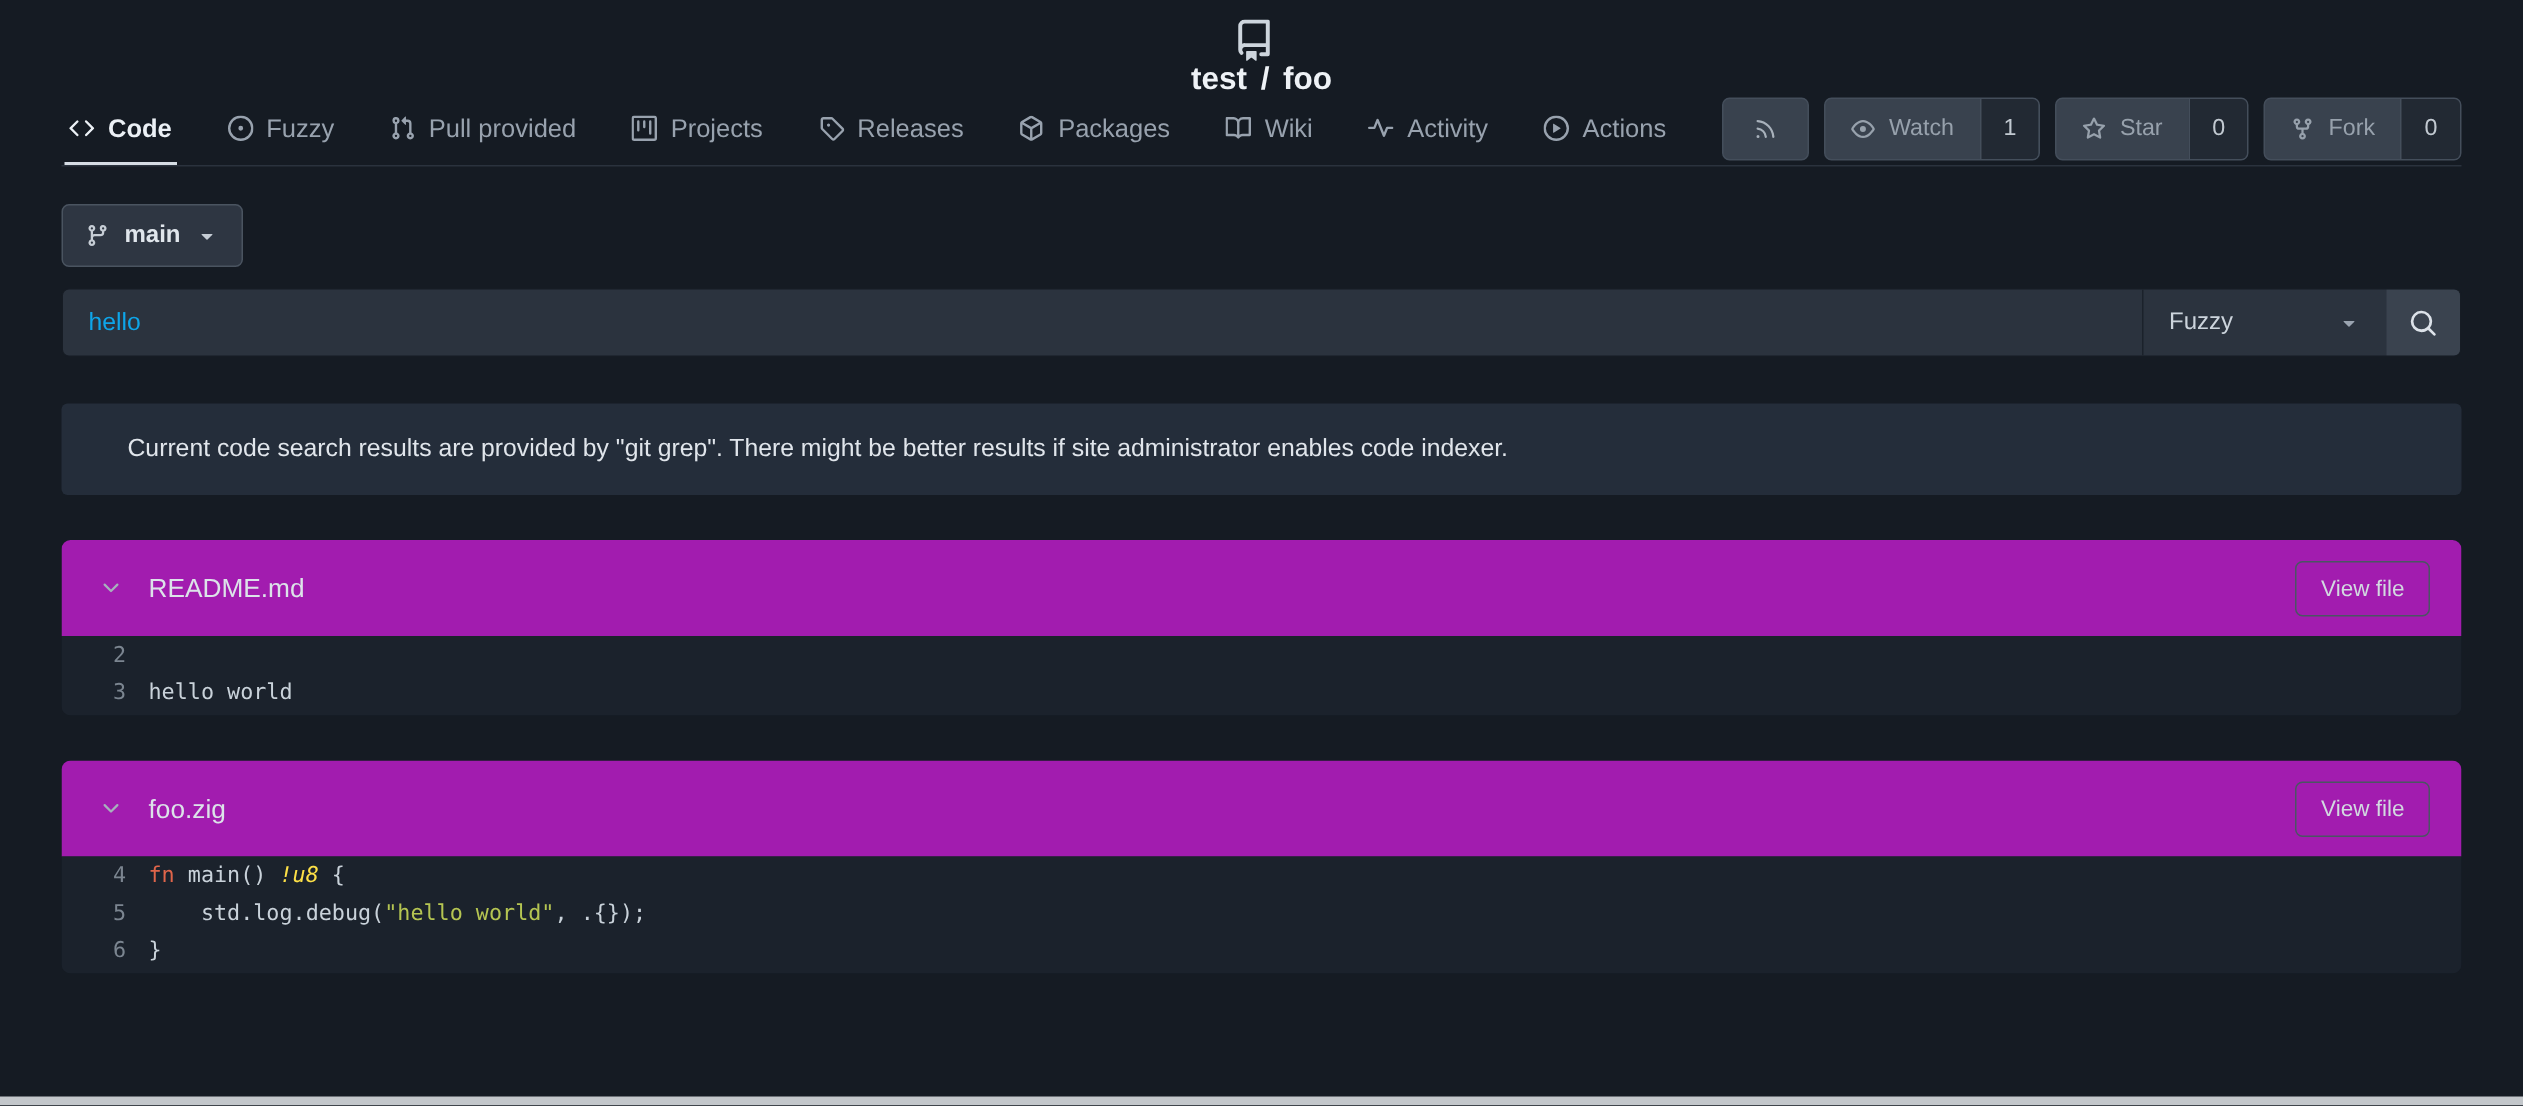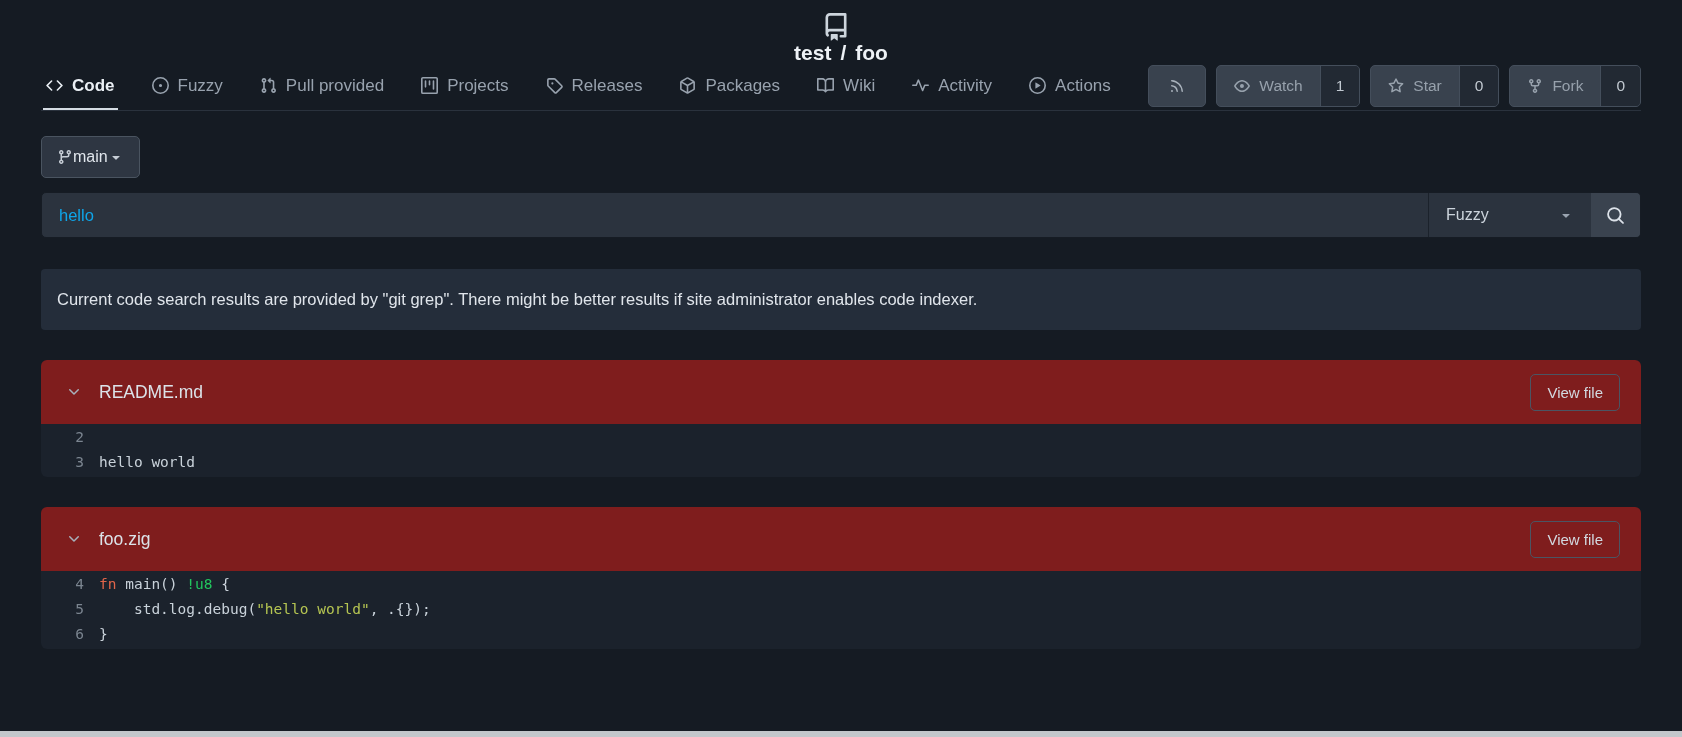--- a/index.html
+++ b/index.html
@@ -32,46 +32,46 @@
   
   .tabs { display:flex; gap:31px; border-bottom:1px solid #2a323d; margin-top:9px; height:48px; align-items:stretch; padding:0 2px; }
   .tab { display:flex; align-items:center; gap:9px; color:#98a2ae; font-size:17px; padding:0 3px;
          border-bottom:2px solid transparent; cursor:pointer; text-decoration:none; }
   .tab .tab-icon { display:flex; }
   .tab svg { width:17px; height:17px; }
   .tab.active { color:#ebf0f5; font-weight:700; border-bottom-color:#d5dce3; }
 
   
   .branch-row { margin-top:25px; }
-  .branch-btn { display:inline-flex; align-items:center; background:#2e3642; border:1px solid #4a5460;
-                border-radius:5px; padding:0 15px; height:42px; color:#e0e6ec; font-weight:400; font-size:16px; cursor:pointer; }
+  .branch-btn { display:inline-flex; align-items:center; gap:10px; background:#2e3642; border:1px solid #4a5460;
+                border-radius:5px; padding:0 15px; height:42px; color:#e0e6ec; font-weight:700; font-size:16px; cursor:pointer; }
   .branch-btn svg { width:16px; height:16px; color:#c6cdd5; }
   .branch-btn .caret { color:#9aa4b0; display:flex; }
   .branch-btn .caret svg { width:14px; height:14px; }
 
   
   .search-bar { margin-top:14px; display:flex; height:46px; background:#2b333e; border-radius:5px;
                 border:1px solid #161c24; overflow:hidden; align-items:stretch; }
   .search-input { flex:1; background:transparent; border:none; outline:none; color:#0ea5e9;
                   font-size:16.5px; padding:0 17px; font-family:"Liberation Sans", sans-serif; }
   .fuzzy-select { width:163px; border-left:1px solid #1b222b; display:flex; align-items:center;
                   justify-content:space-between; padding:0 17px; color:#ccd4dc; font-size:16px; cursor:pointer; }
   .fuzzy-select .caret { color:#9aa4b0; display:flex; }
   .fuzzy-select .caret svg { width:14px; height:14px; }
   .search-btn { width:49px; background:#3a434f; border:none; display:flex; align-items:center;
                 justify-content:center; color:#dce2e9; cursor:pointer; }
   .search-btn svg { width:19px; height:19px; }
 
   
-  .notice { margin-top:31px; background:#242d3a; border-radius:4px; padding:21px 16px;
+  .notice { margin-top:31px; background:#242d3a; border-radius:4px; padding:21px 44px;
             color:#e0e5eb; font-size:16.5px; }
 
   
   .result { margin-top:30px; border-radius:6px; overflow:hidden; }
-  .result-header { background:#7f1d1d; display:flex; align-items:center; padding:0 21px; height:64px; gap:13px; }
+  .result-header { background:#a21caf; display:flex; align-items:center; padding:0 21px; height:64px; gap:13px; }
   .fold-btn { color:#a7b1bc; display:flex; cursor:pointer; background:none; border:none; }
   .fold-btn svg { width:16px; height:16px; }
   .filename { color:#dce3e9; font-size:17.5px; }
   .view-file-btn { margin-left:auto; background:transparent; border:1px solid #4b5563; border-radius:5px;
                    color:#d2d9e0; font-size:15px; padding:9px 16px; cursor:pointer;
                    font-family:"Liberation Sans", sans-serif; }
   .result-body { background:#1b222c; padding:1px 0 2px; }
   .code-line { display:flex; font-family:"DejaVu Sans Mono", monospace; font-size:14.5px; line-height:25px; }
   .line-num { width:58px; text-align:right; padding-right:15px; flex-shrink:0; cursor:pointer; }
   .line-code { white-space:pre; }
@@ -279,21 +279,21 @@
             <svg viewBox="0 0 16 16" fill="currentColor" aria-hidden="true" style="width:100%;height:100%">
               <path d="M12.78 5.22a.749.749 0 0 1 0 1.06l-4.25 4.25a.749.749 0 0 1-1.06 0L3.22 6.28a.749.749 0 1 1 1.06-1.06L8 8.94l3.72-3.72a.749.749 0 0 1 1.06 0Z"></path>
             </svg>
           </button>
           <a class="filename">foo.zig</a>
           <button class="view-file-btn">View file</button>
         </div>
         <div class="result-body">
           <div class="code-line">
             <span class="line-num" style="color: rgb(123, 133, 144);">4</span>
-            <span class="line-code"><span style="color: rgb(224, 101, 74);">fn</span><span style="color: rgb(201, 210, 218);"> main() </span><span style="color: #22c55e;">!u8</span><span style="color: rgb(201, 210, 218);"> {</span></span>
+            <span class="line-code"><span style="color: rgb(224, 101, 74);">fn</span><span style="color: rgb(201, 210, 218);"> main() </span><span style="color: #fde047; font-style: italic;">!u8</span><span style="color: rgb(201, 210, 218);"> {</span></span>
           </div>
           <div class="code-line">
             <span class="line-num" style="color: rgb(123, 133, 144);">5</span>
             <span class="line-code"><span style="color: rgb(201, 210, 218);">    std.log.debug(</span><span style="color: rgb(181, 197, 82);">"hello world"</span><span style="color: rgb(201, 210, 218);">, .{});</span></span>
           </div>
           <div class="code-line">
             <span class="line-num" style="color: rgb(123, 133, 144);">6</span>
             <span class="line-code"><span style="color: rgb(201, 210, 218);">}</span></span>
           </div>
         </div>

